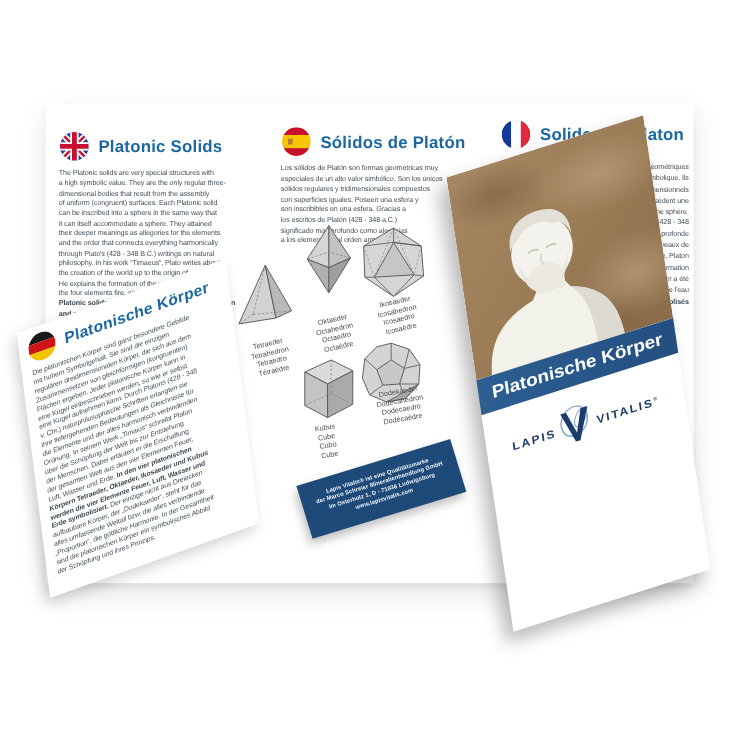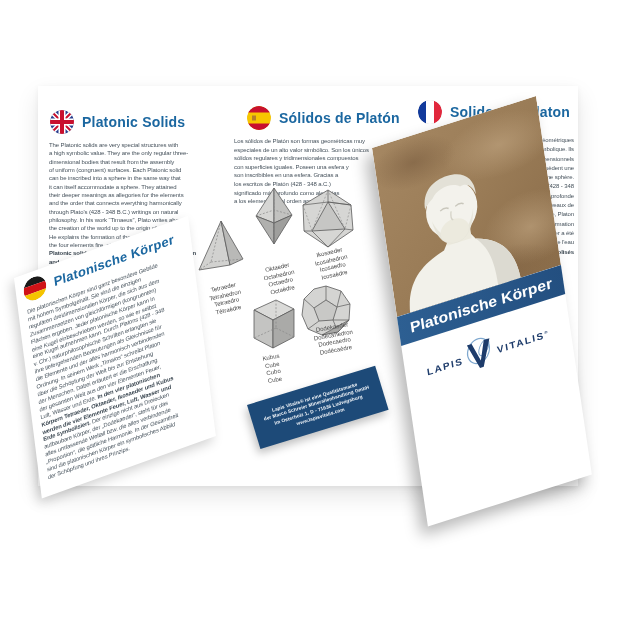--- a/index.html
+++ b/index.html
@@ -109,21 +109,21 @@
 
   <div class="ln"><span>the four elements fire, air, water and earth. In the</span><span class="b"></span><span></span></div>
 
   <div class="ln"><span></span><span class="b">Platonic solids tetrahedron, octahedron, icosahedron</span><span></span></div>
 
   <div class="ln"><span></span><span class="b">and cube, the four elements fire, air, water and earth</span><span></span></div>
 
   <div class="ln"><span></span><span class="b">are symbolized.</span><span></span></div>
 </div>
 
-<div class="abs hdr" style="left:247px;top:106px;">
+<div class="abs hdr" style="left:235px;top:106px;">
   <span class="flag">
     <svg width="24" height="24" viewBox="0 0 24 24">
       <clipPath id="cs">
           <circle cx="12" cy="12" r="12"></circle>
         </clipPath>
       <g clip-path="url(#cs)">
         <rect width="24" height="24" fill="#f7c600"></rect>
         <rect width="24" height="6.5" fill="#c8102e"></rect>
         <rect y="17.5" width="24" height="6.5" fill="#c8102e"></rect>
         <rect x="5" y="9.5" width="4" height="5" fill="#b5802a"></rect>

